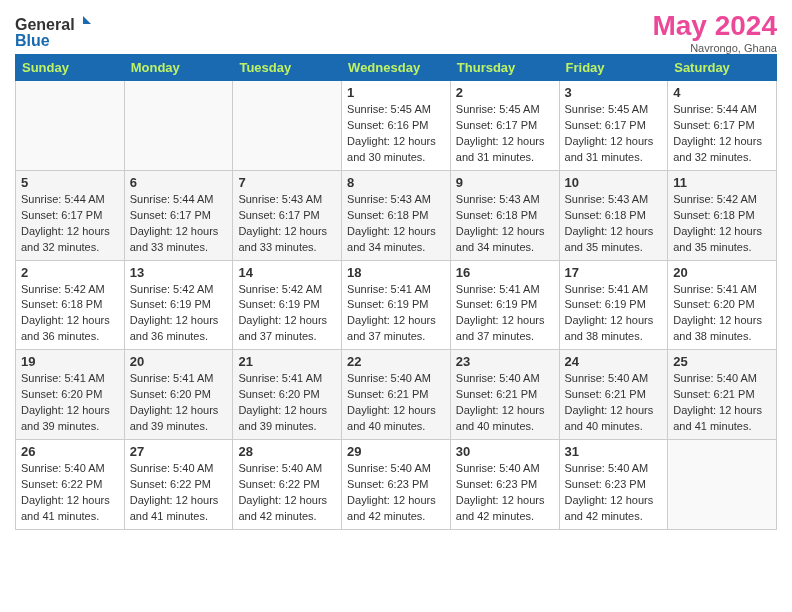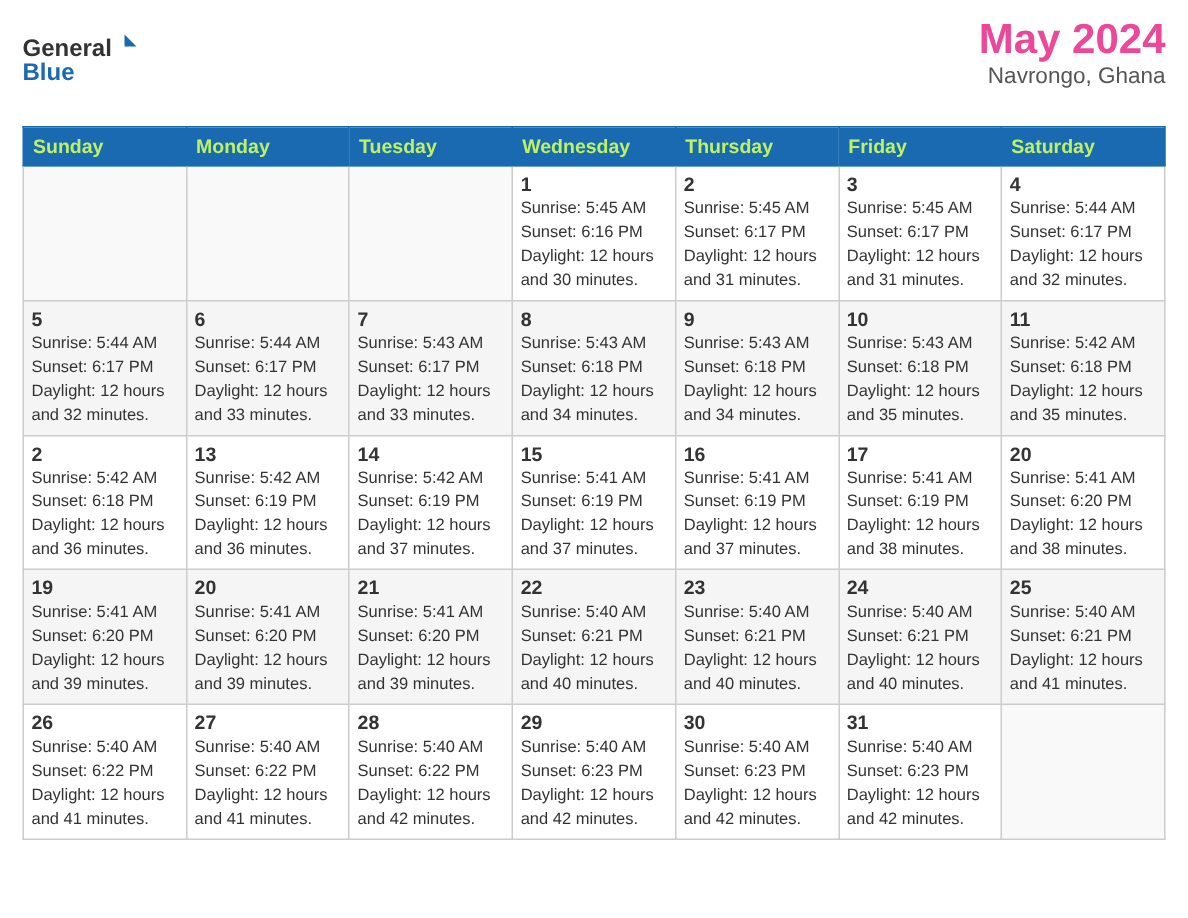--- a/index.html
+++ b/index.html
@@ -12,38 +12,38 @@
     }
     .page {
       width: 792px;
       height: 612px;
       background: #fff;
       padding: 10px 15px 10px 15px;
     }
     .header {
       display: flex;
       justify-content: space-between;
-      align-items: flex-end;
-      margin-bottom: 25px;
+      align-items: center;
+      margin-bottom: 0;
     }
     .logo {
       display: flex;
       align-items: center;
       gap: 4px;
     }
     .title-block {
       text-align: right;
     }
     .title-main {
       font-size: 28px;
       font-weight: bold;
       color: #ec4899;
     }
     .title-sub {
-      font-size: 15px;
+      font-size: 11px;
       color: #555;
     }
     table {
       width: 100%;
       border-collapse: collapse;
       table-layout: fixed;
     }
     thead th {
       background-color: #1a6ab1;
       color: #bef264;
@@ -211,21 +211,21 @@
 and 36 minutes.</div>
           </td>
           <td>
             <span class="day-number">14</span>
             <div class="cell-info" style="white-space: pre-line;">Sunrise: 5:42 AM
 Sunset: 6:19 PM
 Daylight: 12 hours
 and 37 minutes.</div>
           </td>
           <td>
-            <span class="day-number">15</span>
+            <span class="day-number">18</span>
             <div class="cell-info" style="white-space: pre-line;">Sunrise: 5:41 AM
 Sunset: 6:19 PM
 Daylight: 12 hours
 and 37 minutes.</div>
           </td>
           <td>
             <span class="day-number">16</span>
             <div class="cell-info" style="white-space: pre-line;">Sunrise: 5:41 AM
 Sunset: 6:19 PM
 Daylight: 12 hours

